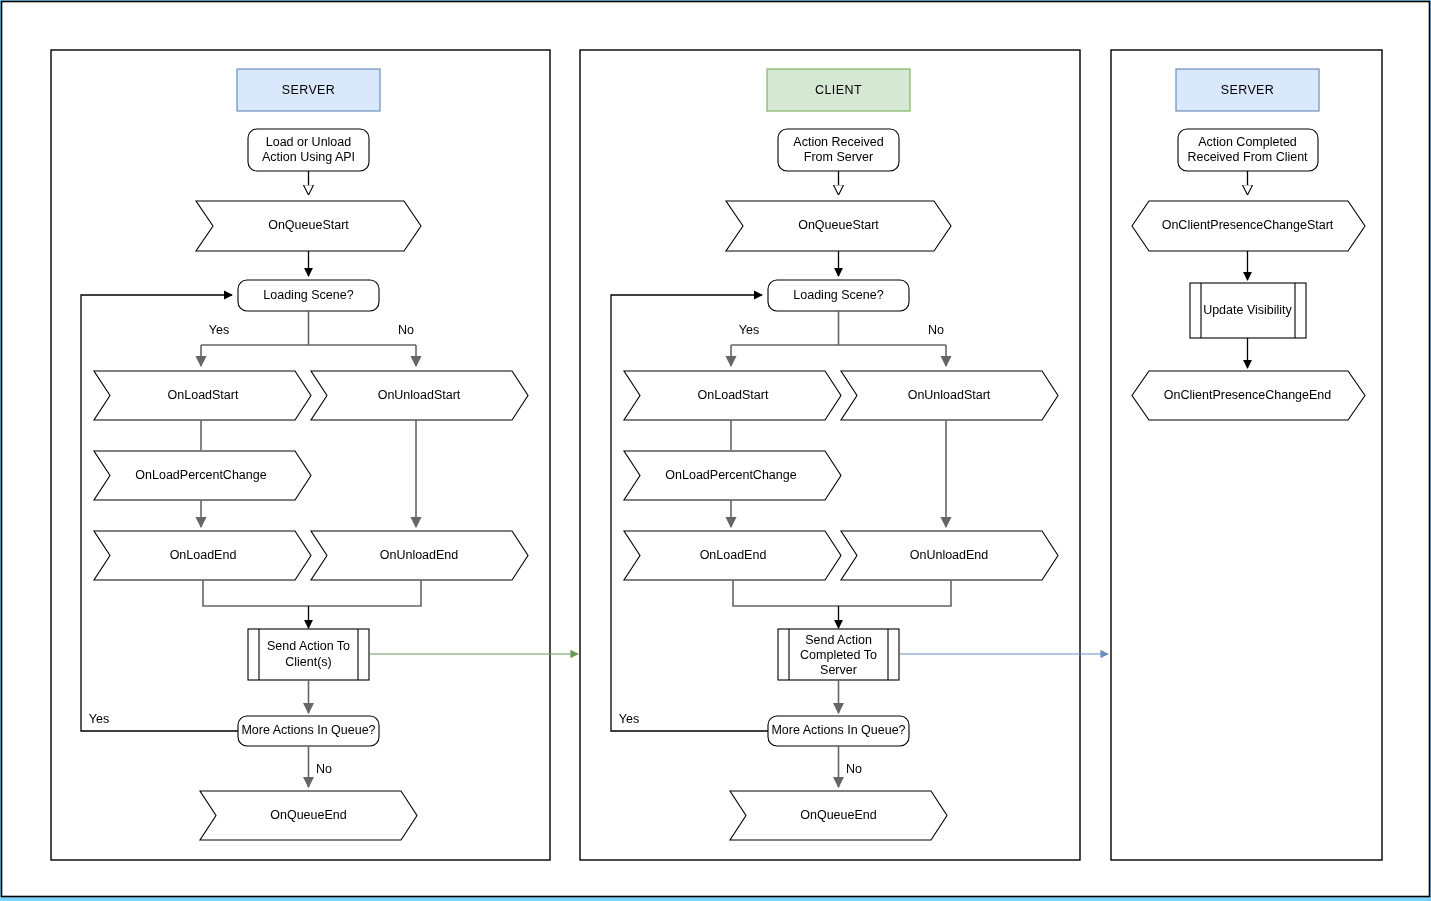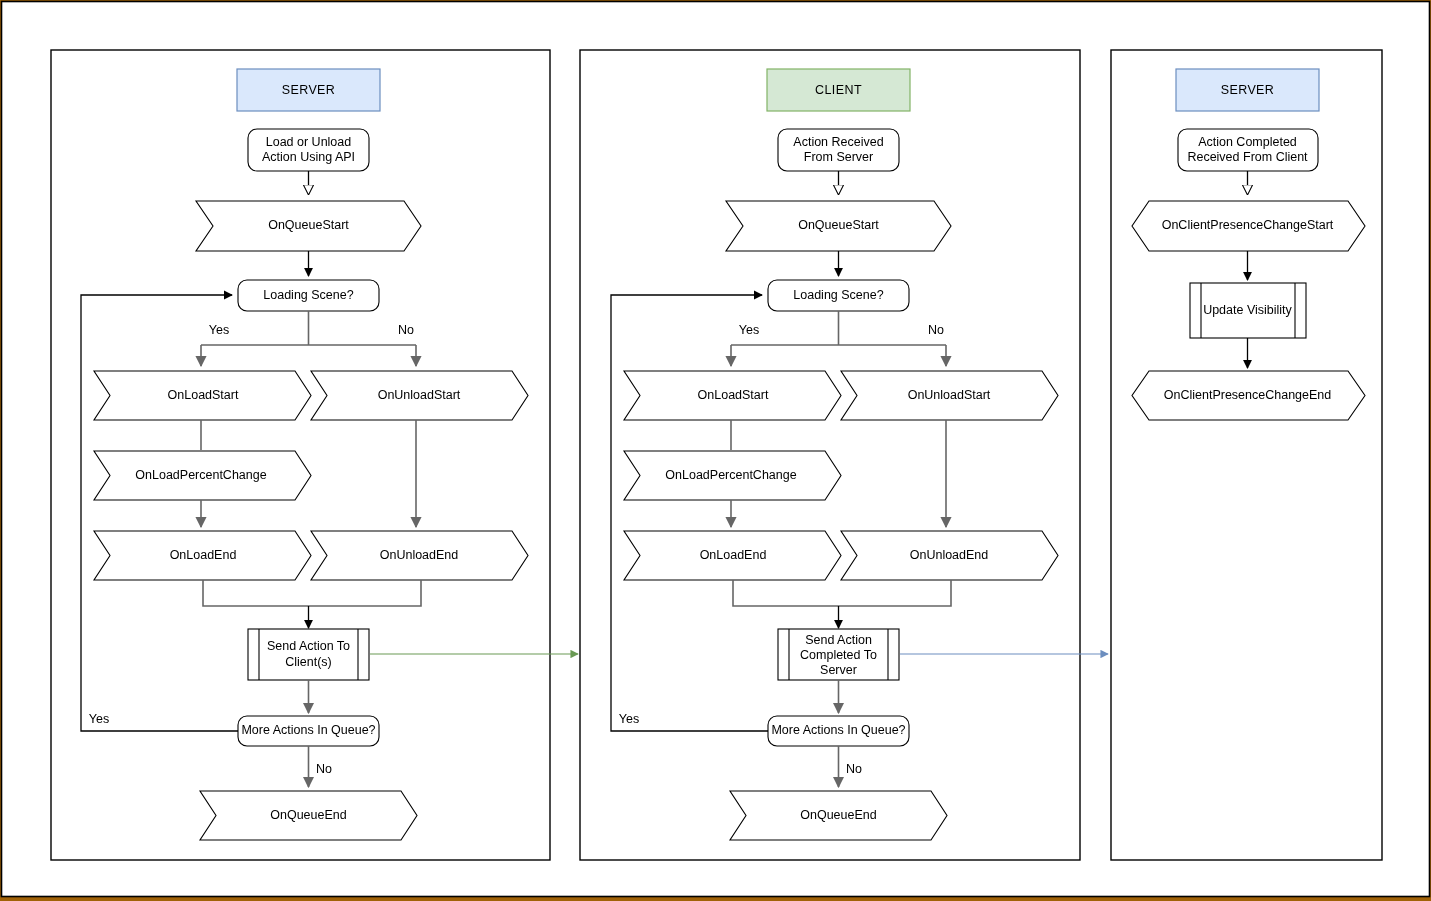--- a/index.html
+++ b/index.html
@@ -7,21 +7,21 @@
     padding: 0;
     background: #ffffff;
   }
   body {
     font-family: "Liberation Sans", sans-serif;
   }
   #canvas {
     position: relative;
     width: 1431px;
     height: 901px;
-    background: #a16207;
+    background: #7dd3fc;
     overflow: hidden;
   }
   svg.diagram {
     position: absolute;
     left: 0;
     top: 0;
     width: 1431px;
     height: 901px;
   }
   text {

